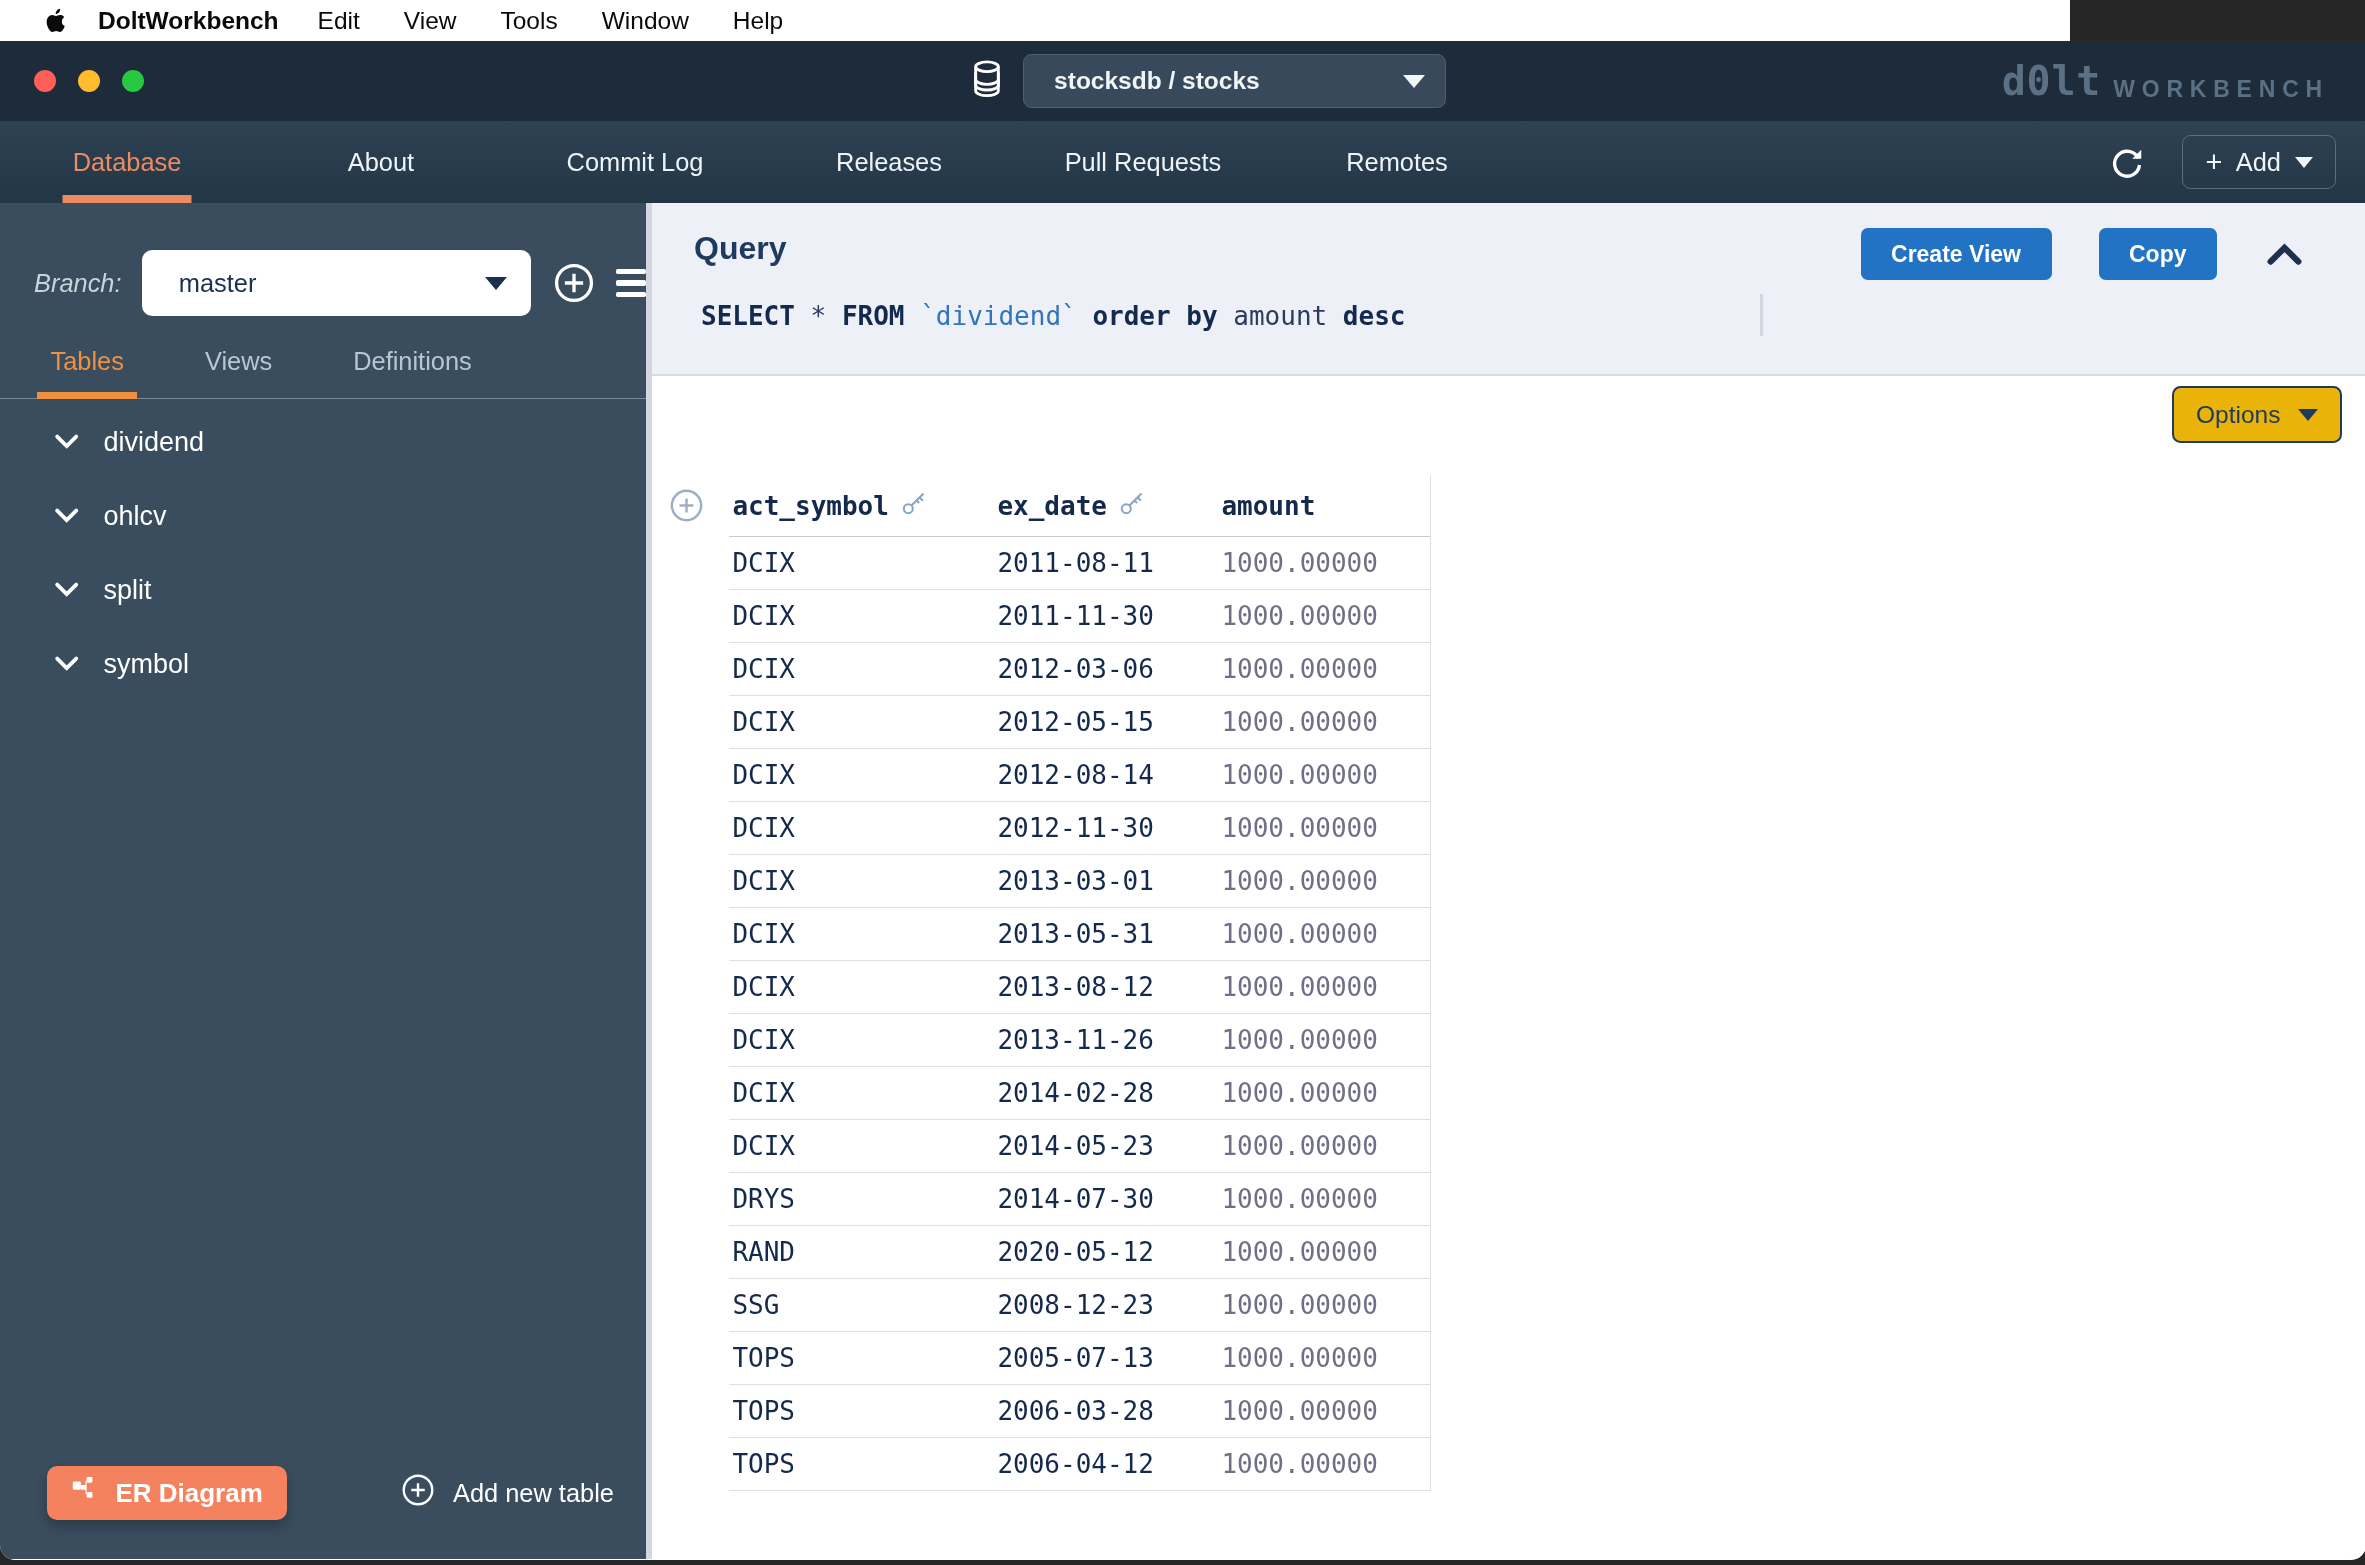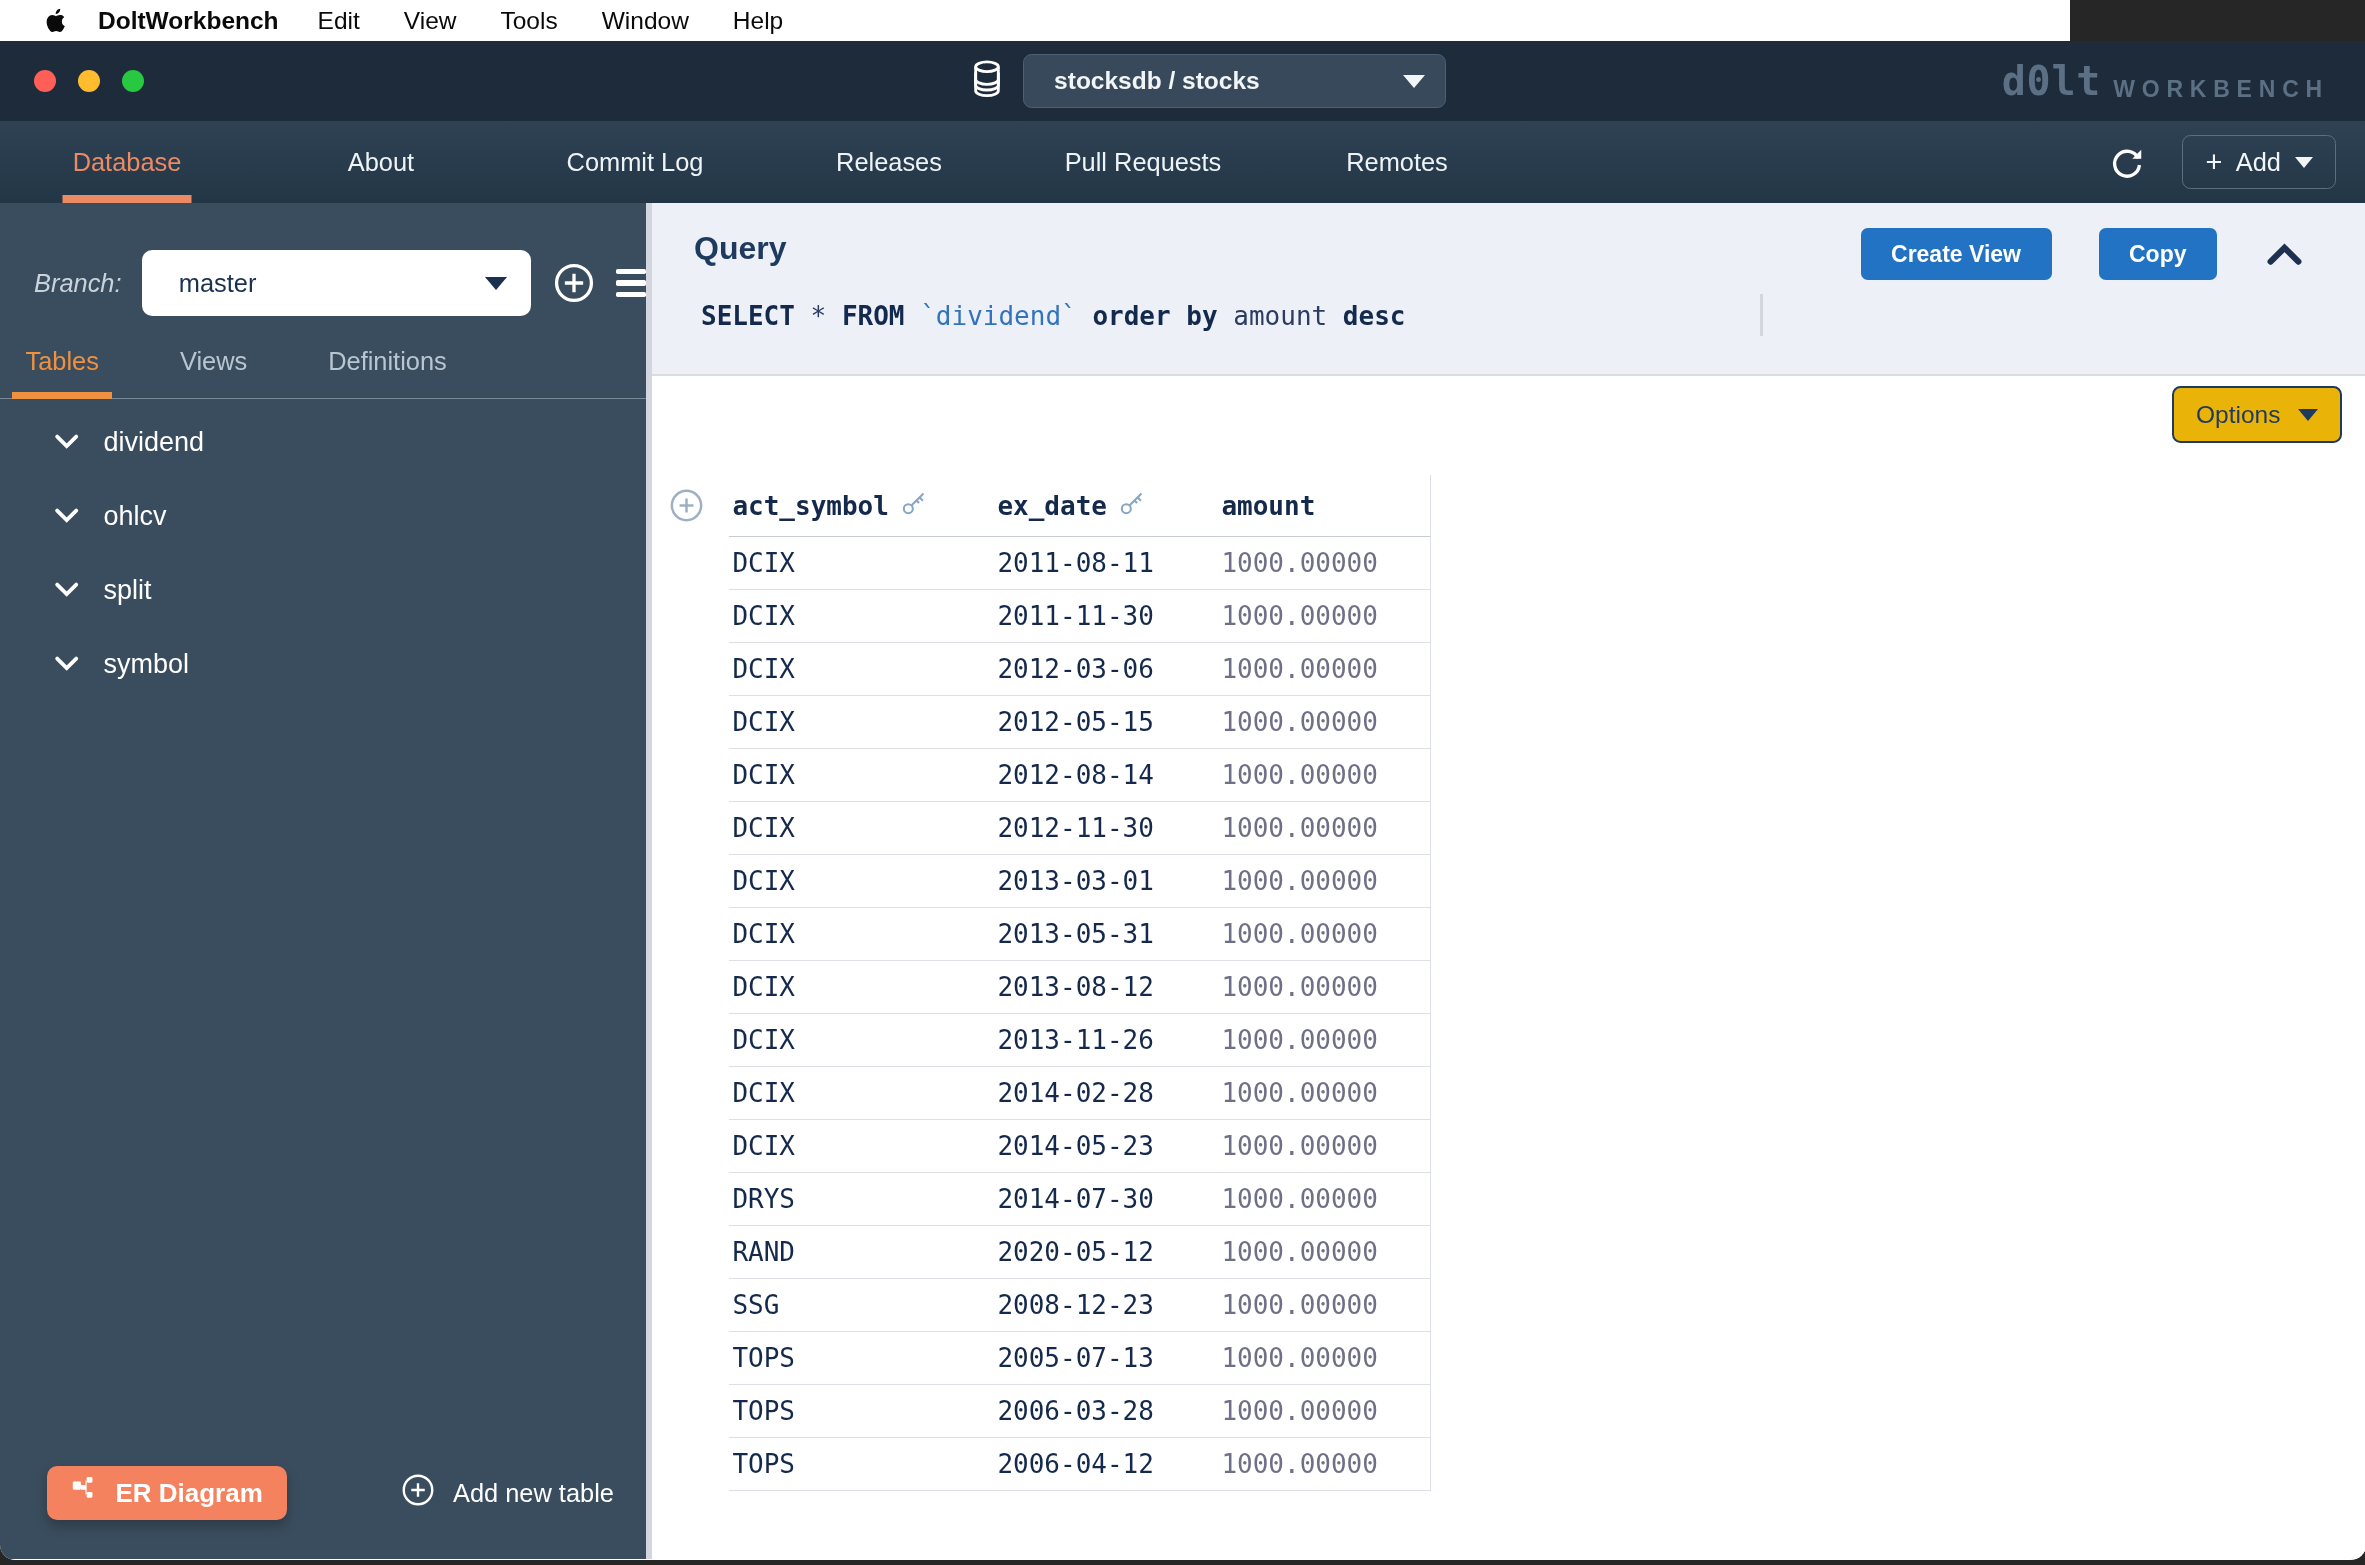--- a/index.html
+++ b/index.html
@@ -57,21 +57,21 @@
   .branch-row{display:flex;align-items:center;margin:47px 0 0 34px;gap:20.3px;}
   .branch-label{color:#c9d3dc;font-size:25.4px;font-style:italic;}
   .branch-select{width:372px;height:66px;background:#ffffff;border-radius:10.2px;display:flex;align-items:center;
     padding:0 24px 0 37px;cursor:pointer;}
   .branch-select .lbl{flex:1;color:#1c3150;font-size:25.4px;}
   .branch-select .caret-down{border-top-color:#1c3150;}
   .icon-btn{cursor:pointer;display:flex;align-items:center;justify-content:center;width:44px;height:44px;}
   .hamburger{display:flex;flex-direction:column;gap:6.8px;width:34px;cursor:pointer;}
   .hamburger span{height:5.1px;background:#ffffff;border-radius:1.7px;}
 
-  .side-tabs{display:flex;list-style:none;margin:30.5px 0 0 0;padding:0 0 0 12px;gap:54px;
+  .side-tabs{display:flex;list-style:none;margin:30.5px 0 0 0;padding:0 0 0 37px;gap:54px;
     border-bottom:1.7px solid rgba(200,210,218,.45);}
   .side-tabs li{padding:0 13.5px 22px 13.5px;color:#b9c6d2;font-size:25.4px;cursor:pointer;position:relative;}
   .side-tabs li.active{color:#ef9140;}
   .side-tabs li.active::after{content:"";position:absolute;left:0;bottom:-1.7px;width:100%;height:7.6px;background:#ef9140;}
 
   .table-list{list-style:none;margin:6.8px 0 0 0;padding:0;}
   .table-list li{height:74px;display:flex;align-items:center;gap:24px;padding-left:54px;
     color:#ffffff;font-size:27px;cursor:pointer;}
 
   .sidebar-bottom{position:absolute;left:0;bottom:39px;width:100%;display:flex;align-items:center;}

